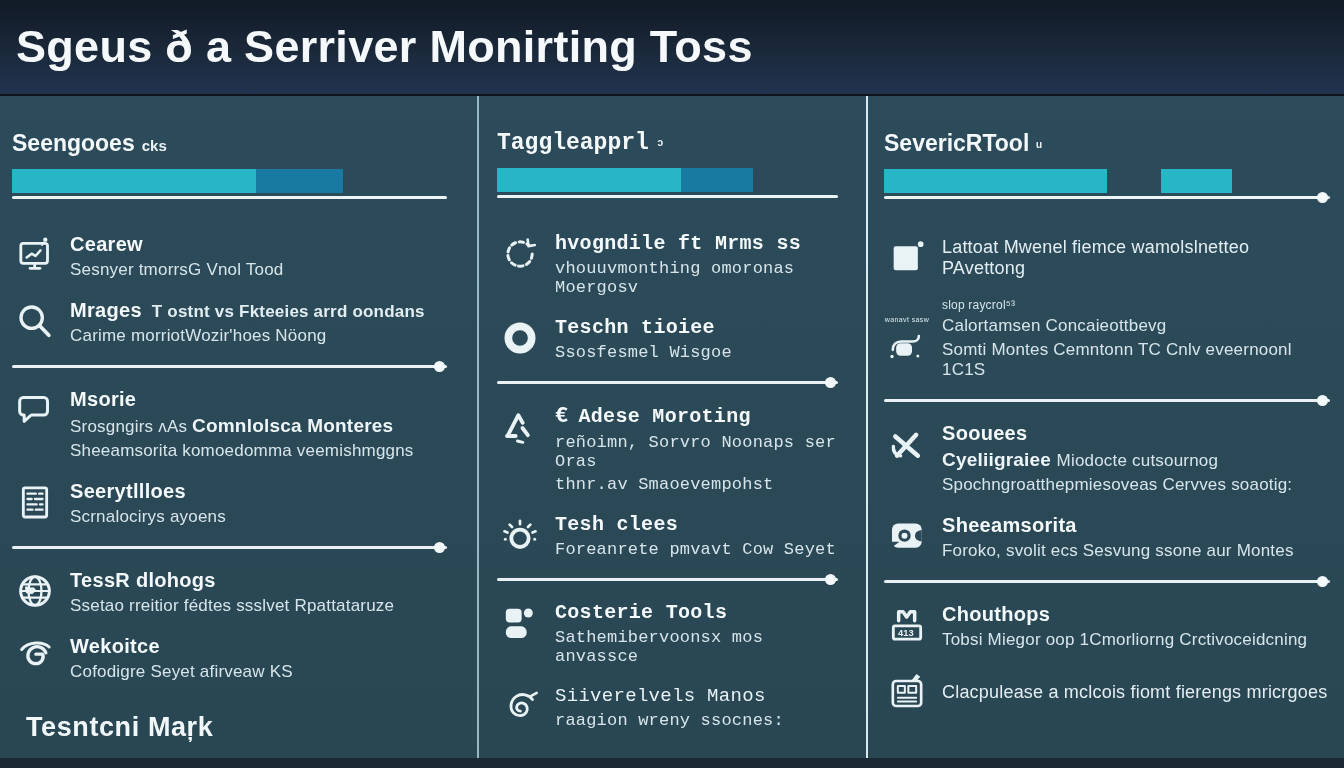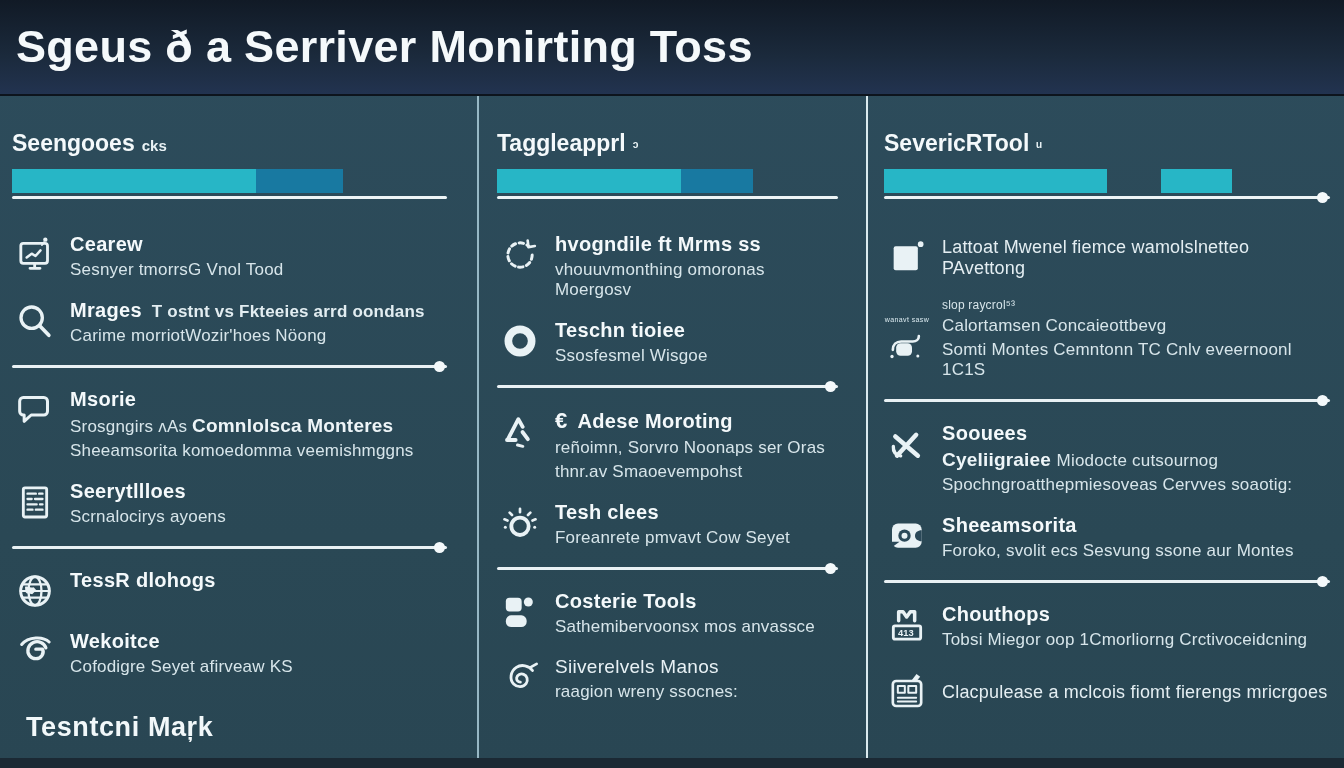--- a/index.html
+++ b/index.html
@@ -16,21 +16,21 @@
     height:96px; display:flex; align-items:center; padding-left:16px;
     background:linear-gradient(180deg,#10striking 0%,#1b2a3c 60%,#213350 100%);
     background:linear-gradient(180deg,#111a26 0%,#1b2a3c 60%,#223350 100%);
     border-bottom:2px solid #0d141d;
   }
   .topbar h1 { font-size:45px; font-weight:bold; letter-spacing:.3px; color:#f5f9fb; }
 
   
   .content { display:grid; grid-template-columns:477px 389px 478px; height:662px; overflow:hidden; }
   .column { padding:34px 30px 0 12px; }
-  .column.c2 { padding:34px 28px 0 18px; border-left:2px solid rgba(170,203,216,.85); }
+  .column.c2 { padding:34px 28px 0 18px; border-left:2px solid rgba(170,203,216,.85);font-family:Liberation Mono, monospace; }
   .column.c3 { padding:34px 14px 0 16px; border-left:2px solid rgba(228,242,247,.95); }
 
   .col-hdr h2 { font-size:23px; font-weight:bold; color:#f4f9fb; display:flex; align-items:baseline; gap:7px; }
   .hdr-suffix { font-size:15px; font-weight:bold; color:#e9f2f5; }
   .bar { height:24px; display:flex; margin-top:12px; }
   .bar .seg { height:100%; }
   .underline { height:3px; background:#edf4f6; margin-top:3px; border-radius:2px; position:relative; }
   .underline.dot::after, .hline::after {
     content:''; position:absolute; right:2px; top:-4px;
     width:11px; height:11px; border-radius:50%; background:#f4f9fb;
@@ -149,20 +149,21 @@
                 <circle cx="12" cy="12" r="8.6" stroke="#e9f2f5" fill="none" stroke-linecap="round" stroke-linejoin="round" stroke-width="1.8"></circle>
                 <ellipse cx="12" cy="12" rx="3.9" ry="8.6" stroke="#e9f2f5" fill="none" stroke-linecap="round" stroke-linejoin="round" stroke-width="1.4"></ellipse>
                 <path d="M3.4 12h17.2M4.6 8h14.8M4.6 16h14.8" stroke="#e9f2f5" fill="none" stroke-linecap="round" stroke-linejoin="round" stroke-width="1.3"></path>
                 <path d="M6 9.5c1.8-.8 3.4.9 5.2.3l1.6 1.8-2.5 2.4c-1.6-.8-3.2.1-4.1-1.6z" fill="#e9f2f5"></path>
               </svg>
             </div>
             <div class="text-cell">
               <div class="row-title">
                 <span>TessR dlohogs</span>
               </div>
+              <div class="line">Ssetao rreitior fédtes ssslvet Rpattataruze</div>
             </div>
           </div>
           <div class="row">
             <div class="icon-cell">
               <svg class="icon" viewBox="0 0 24 24">
                 <path d="M4 7.5C8 2.5 17 2.5 20.5 6" stroke="#e9f2f5" fill="none" stroke-linecap="round" stroke-linejoin="round" stroke-width="1.8"></path>
                 <path d="M18.5 9.5c-1-3-4.5-4.5-7.5-3.2-3.2 1.4-4.3 5.4-2.2 8 1.9 2.3 5.6 2.3 7.3-.1.8-1.2 1-2.7.4-3.9h-4" stroke="#e9f2f5" fill="none" stroke-linecap="round" stroke-linejoin="round" stroke-width="2"></path>
               </svg>
             </div>
             <div class="text-cell">

